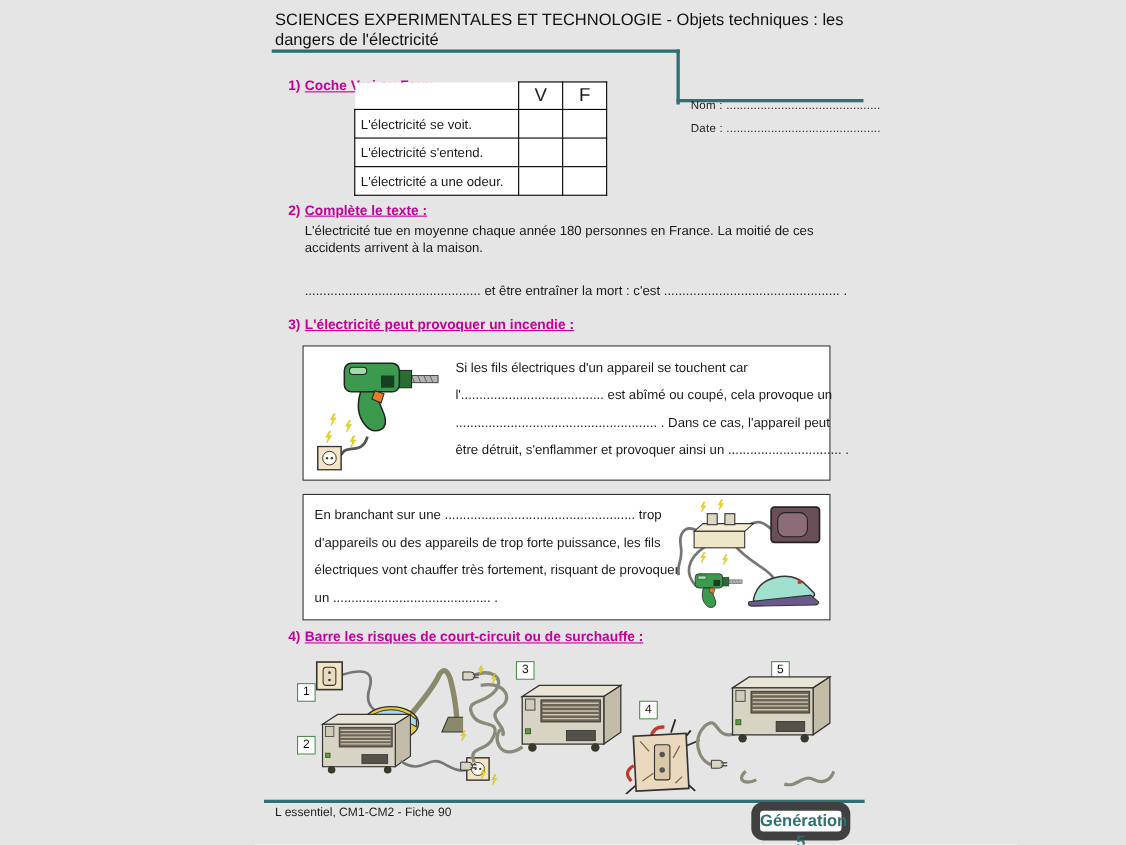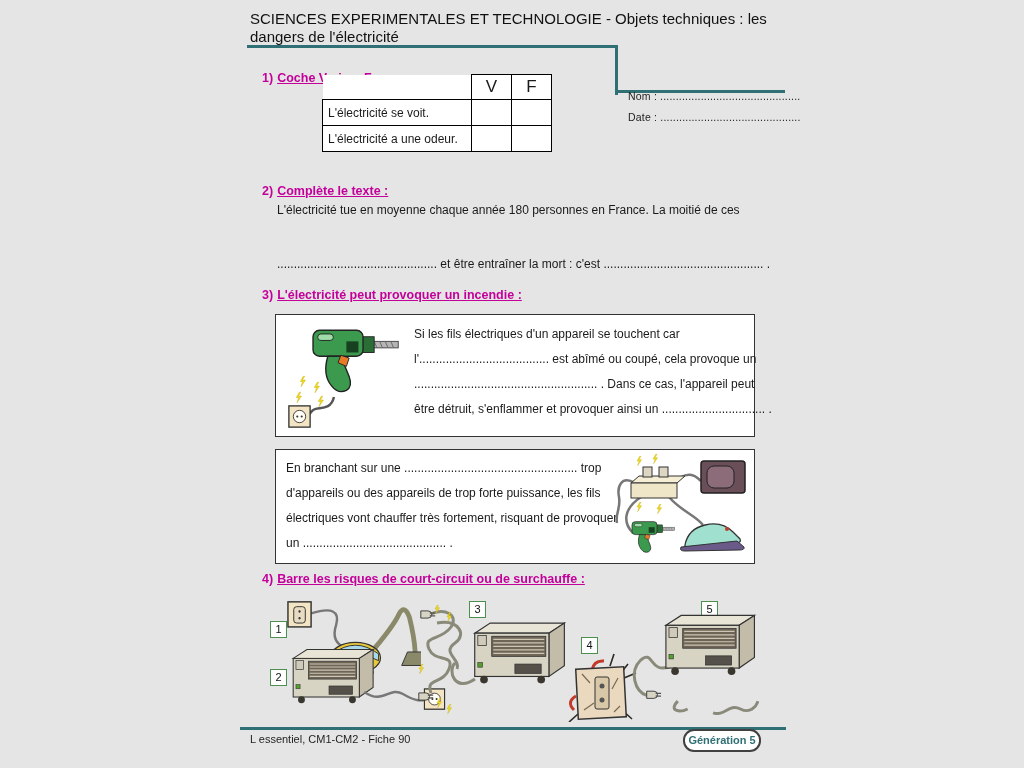--- a/index.html
+++ b/index.html
@@ -27,22 +27,22 @@
   .blank-line{font-size:12px;color:#1a1a1a;white-space:nowrap;}
   
   .frame{border:1.5px solid #333;background:#fff;}
   .frame-lines div{font-size:12px;height:25px;line-height:25px;white-space:nowrap;color:#1a1a1a;}
   
   .num-badge{width:15px;height:15px;border:1.2px solid #4d8f4f;background:#fff;color:#111;
              font-size:11px;text-align:center;line-height:15px;}
   
   #footer-rule{left:240px;top:727px;width:546px;height:3px;background:#2f7074;}
   #footer-ref{left:250px;top:733px;font-size:11px;color:#1f1f1f;}
-  #footer-badge{left:683px;top:729px;width:74px;height:19px;border:2px solid #404040;border-radius:11px;
-                color:#2f7074;font-size:11px;font-weight:bold;text-align:center;line-height:19px;background:#fff;}
+  #footer-badge{left:683px;top:729px;width:74px;height:19px;border:8px solid #404040;border-radius:11px;
+                color:#2f7074;font-size:15px;font-weight:bold;text-align:center;line-height:19px;background:#fff;}
 </style>
 </head>
 <body>
 
 <div id="page">
 
   <svg width="0" height="0" style="position:absolute" aria-hidden="true">
     <defs>
       <symbol id="sym-heater" viewBox="0 0 132 86">
         <polygon points="10,18 30,5 126,5 106,18" fill="#e9e5d6" stroke="#333" stroke-width="1.5"></polygon>
@@ -97,32 +97,38 @@
       <td class="spacer"></td>
       <td class="hdr">V</td>
       <td class="hdr">F</td>
     </tr>
     <tr>
       <td class="lbl-cell">L'électricité se voit.</td>
       <td class="vf-cell"></td>
       <td class="vf-cell"></td>
     </tr>
     <tr>
+      <td class="lbl-cell">L'électricité s'entend.</td>
+      <td class="vf-cell"></td>
+      <td class="vf-cell"></td>
+    </tr>
+    <tr>
       <td class="lbl-cell">L'électricité a une odeur.</td>
       <td class="vf-cell"></td>
       <td class="vf-cell"></td>
     </tr>
   </tbody>
     </table>
 
   <div class="abs sec-title" style="left:262px;top:184px">
     <span class="num">2)</span><span class="lbl">Complète le texte :</span>
   </div>
   <div class="abs body-txt" style="left:277px;top:203px;width:510px">
     <div>L'électricité tue en moyenne chaque année 180 personnes en France. La moitié de ces</div>
+    <div>accidents arrivent à la maison.</div>
   </div>
   <div class="abs blank-line" style="left:277px;top:257px">................................................ et être entraîner la mort : c'est ................................................ .</div>
 
   <div class="abs sec-title" style="left:262px;top:288px">
     <span class="num">3)</span><span class="lbl">L'électricité peut provoquer un incendie :</span>
   </div>
 
   <div class="abs frame" style="left:275px;top:449px;width:478px;height:113px">
     <div class="abs frame-lines" style="left:10px;top:6px">
       <div>En branchant sur une .................................................... trop</div>

